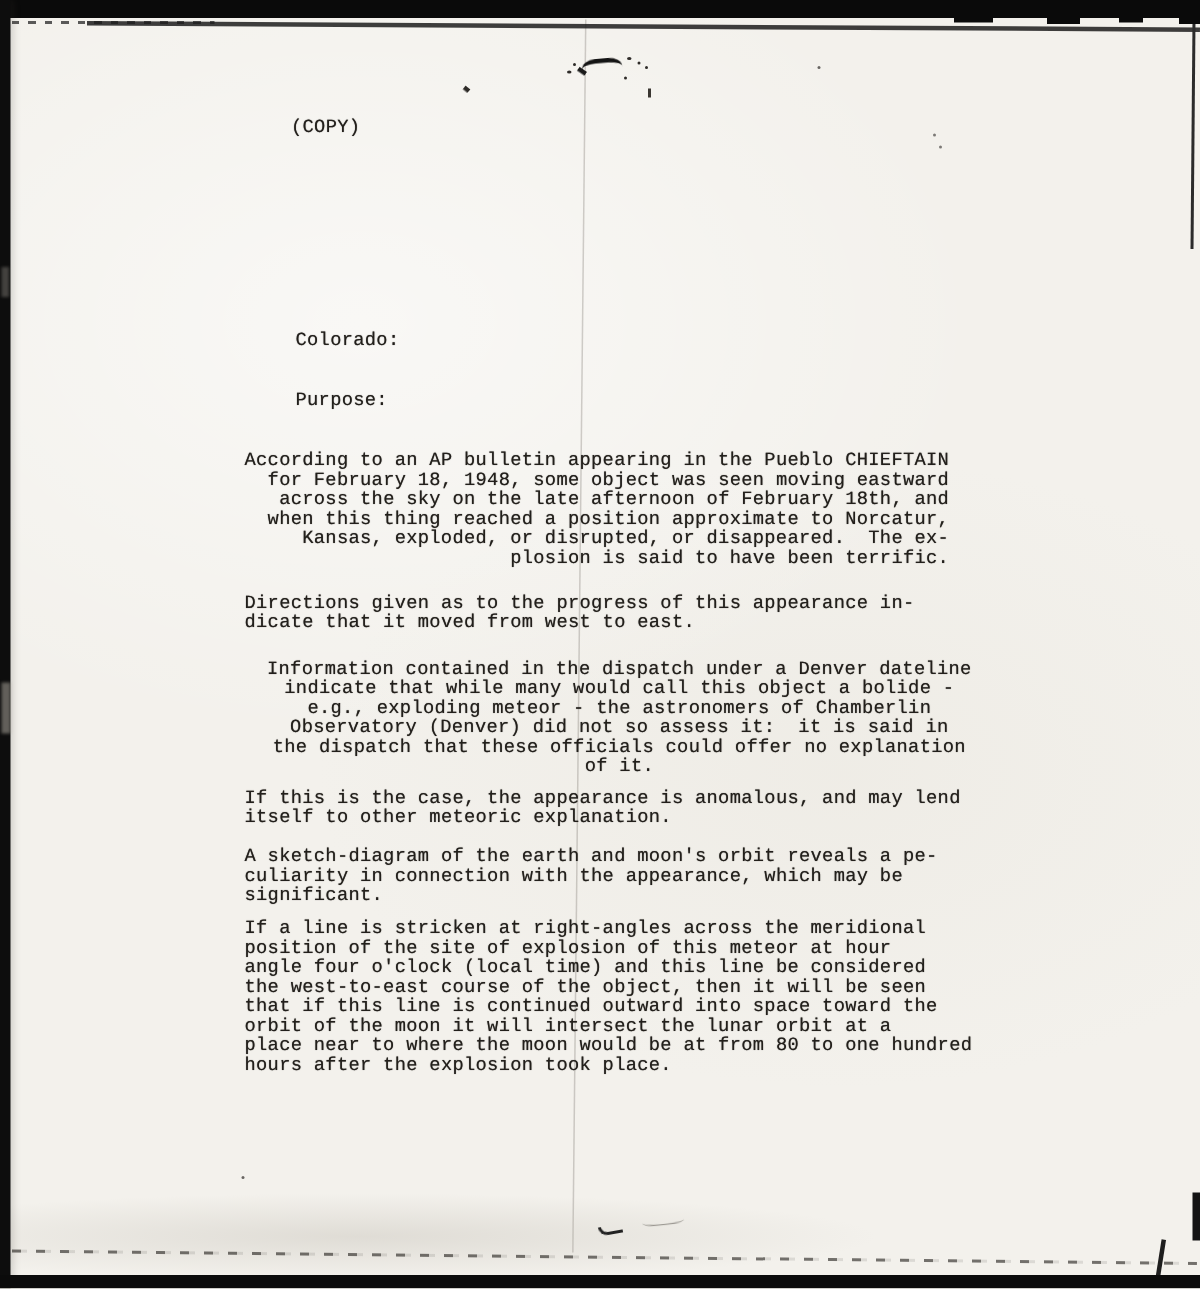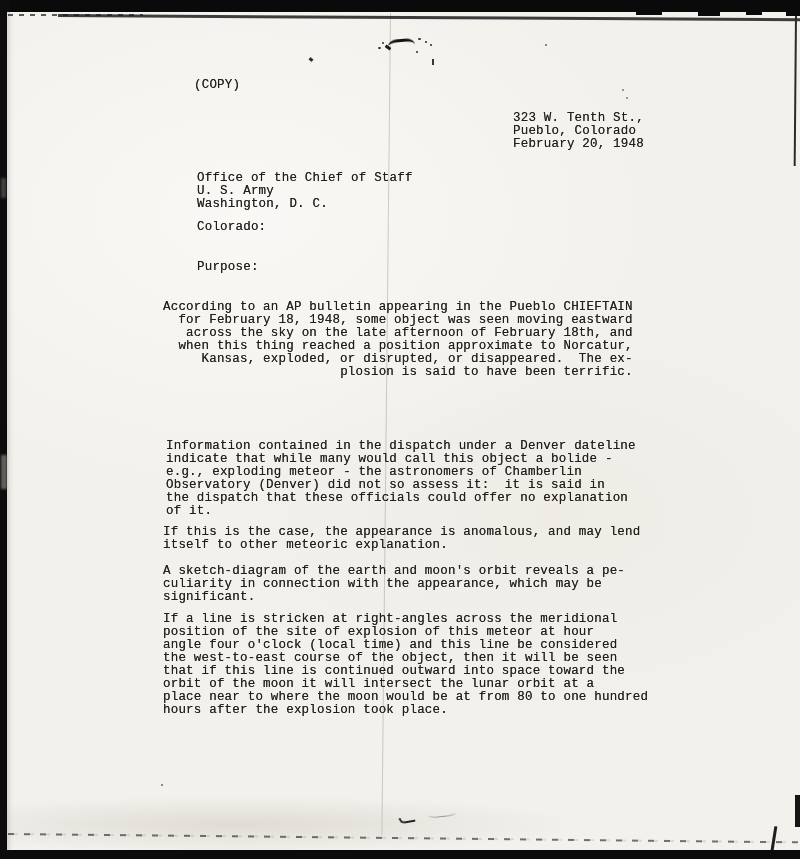--- a/index.html
+++ b/index.html
@@ -30,21 +30,21 @@
   
   .pos-copy      { left:194px; top:79px;  }
   .pos-sender    { left:513px; top:112px; }
   .pos-recipient { left:197px; top:172px; }
   .pos-subject-l { left:197px; top:221px; }
   .pos-subject-t { left:312px; top:221px; }
   .pos-purpose-l { left:197px; top:261px;text-align:right; }
   .pos-purpose-t { left:312px; top:261px; }
   .pos-p0 { left:163px; top:301px;text-align:right; }
   .pos-p1 { left:163px; top:396px; }
-  .pos-p2 { left:166px; top:440px; }
+  .pos-p2 { left:178px; top:440px;text-align:center; }
   .pos-p3 { left:163px; top:526px; }
   .pos-p4 { left:163px; top:565px; }
   .pos-p5 { left:163px; top:613px; }
   .pos-p6 { left:163px; top:729px; }
 
   
   .art { position:absolute; z-index:2; }
   .top-band    { left:0; top:0; width:800px; height:12px; background:#0a0a0a; z-index:3; }
   .band-bump   { background:#0a0a0a; z-index:3; }
   .bump1 { left:636px; top:11px; width:26px; height:4px; }
@@ -161,38 +161,34 @@
   <div class="smudge dot d8"></div>
   <div class="smudge dot d9"></div>
   <div class="smudge dot d10"></div>
   <div class="smudge dot d11"></div>
   <div class="smudge tick1"></div>
   <div class="smudge smudge-check"></div>
   <div class="smudge smudge-squiggle"></div>
 
   <div class="t pos-copy">(COPY)</div>
 
-  <div class="t pos-sender">323 W. Tenth St.,
-Pueblo, Colorado
-February 20, 1948</div>
-
-  <div class="t pos-recipient">Office of the Chief of Staff
-U. S. Army
-Washington, D. C.</div>
+
 
   <div class="t pos-subject-l">Colorado:</div>
 
   <div class="t pos-purpose-l">Purpose:</div>
 
   <div class="t pos-p0">According to an AP bulletin appearing in the Pueblo CHIEFTAIN
 for February 18, 1948, some object was seen moving eastward
 across the sky on the late afternoon of February 18th, and
 when this thing reached a position approximate to Norcatur,
 Kansas, exploded, or disrupted, or disappeared.  The ex-
 plosion is said to have been terrific.</div>
+  <div class="t pos-p1">Directions given as to the progress of this appearance in-
+dicate that it moved from west to east.</div>
   <div class="t pos-p2">Information contained in the dispatch under a Denver dateline
 indicate that while many would call this object a bolide -
 e.g., exploding meteor - the astronomers of Chamberlin
 Observatory (Denver) did not so assess it:  it is said in
 the dispatch that these officials could offer no explanation
 of it.</div>
   <div class="t pos-p4">A sketch-diagram of the earth and moon's orbit reveals a pe-
 culiarity in connection with the appearance, which may be
 significant.</div>
   <div class="t pos-p3">If this is the case, the appearance is anomalous, and may lend

